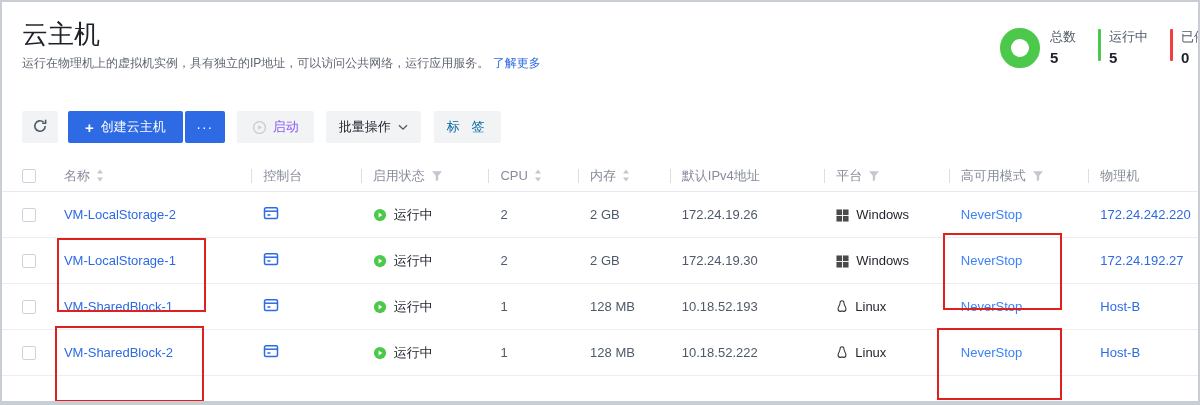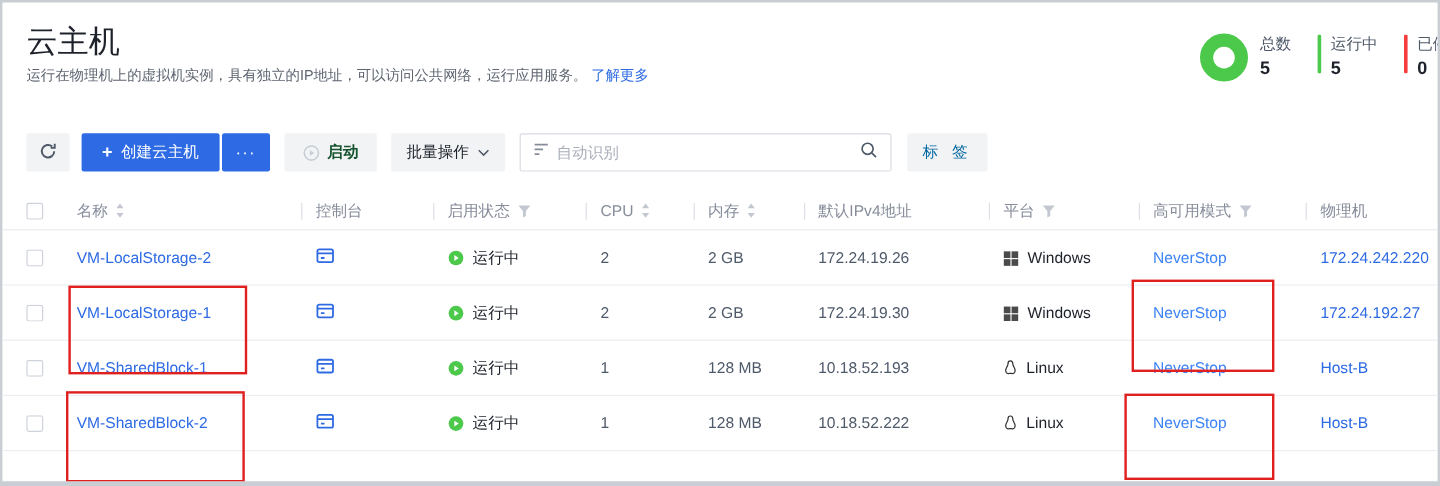--- a/index.html
+++ b/index.html
@@ -27,21 +27,21 @@
   .tab { height:34px; padding:0 26px; margin-right:7px; display:flex; align-items:center;
          font-size:13px; color:#1d2129; background:#f7f8fa; border:1px solid #e2e4ea; cursor:pointer; }
   .tab.active { background:#fff; border-top:3px solid #2d6ae3; border-bottom-color:#fff; font-weight:bold; }
   
   .toolbar { display:flex; align-items:center; margin-top:21px; height:32px; padding:0 20px; }
   .btn { height:32px; border:none; border-radius:2px; font-size:13px; display:flex; align-items:center;
          justify-content:center; cursor:pointer; font-family:inherit; }
   .btn-refresh { width:36px; background:#f2f3f5; }
   .btn-primary { background:#2d6ae3; color:#fff; padding:0 17px; margin-left:10px; }
   .btn-more { background:#2d6ae3; color:#fff; width:40px; margin-left:2px; font-size:14px; letter-spacing:1px; }
-  .btn-gray { background:#f2f3f5; color:#14532d; padding:0 15px; margin-left:12px; cursor:not-allowed;font-weight:bold; }
+  .btn-gray { background:#f2f3f5; color:#8b5cf6; padding:0 15px; margin-left:12px; cursor:not-allowed; }
   .btn-gray .ico { margin-right:6px; display:flex; }
   .btn-batch { background:#f2f3f5; color:#1d2129; padding:0 13px; margin-left:12px; }
   .btn-batch .chev { margin-left:7px; display:flex; }
   .plus-glyph { font-size:15px; margin-right:7px; font-weight:bold; }
   .search-box { margin-left:12px; width:310px; height:32px; border:1px solid #d9dce3; border-radius:2px;
                 display:flex; align-items:center; padding:0 10px; background:#fff; }
   .search-box input { flex:1; border:none; outline:none; font-size:13px; color:#1d2129; margin:0 6px;
                       font-family:inherit; background:transparent; }
   .search-box input::placeholder { color:#a9aeb8; }
   .btn-tag { background:#f2f3f5; color:#0369a1; padding:0 13px; margin-left:13px; letter-spacing:4px; }
@@ -141,34 +141,20 @@
       <span>启动</span>
     </button>
     <button class="btn btn-batch">
       <span>批量操作</span>
       <span class="chev">
         <svg width="10" height="7" viewBox="0 0 10 7">
             <path d="M1 1.2l4 4 4-4" fill="none" stroke="#4e5969" stroke-width="1.3"></path>
           </svg>
       </span>
     </button>
-    <div class="search-box">
-      <span>
-        <svg width="14" height="13" viewBox="0 0 14 13">
-            <path d="M1.5 2.5h11M1.5 6.5h7M1.5 10.5h4" stroke="#868c9a" stroke-width="1.4"></path>
-          </svg>
-      </span>
-      <input type="text" placeholder="自动识别" style="">
-      <span>
-        <svg width="16" height="16" viewBox="0 0 16 16">
-            <circle cx="7" cy="7" r="4.6" fill="none" stroke="#4e5969" stroke-width="1.4"></circle>
-            <path d="M10.4 10.4L14 14" stroke="#4e5969" stroke-width="1.4"></path>
-          </svg>
-      </span>
-    </div>
     <button class="btn btn-tag">标 签</button>
   </div>
 
   <div class="thead">
     <div class="th c-check">
         <span class="checkbox"></span>
       </div>
     <div class="th c-name">
       <span>名称</span>
       <span class="sort-ico">

